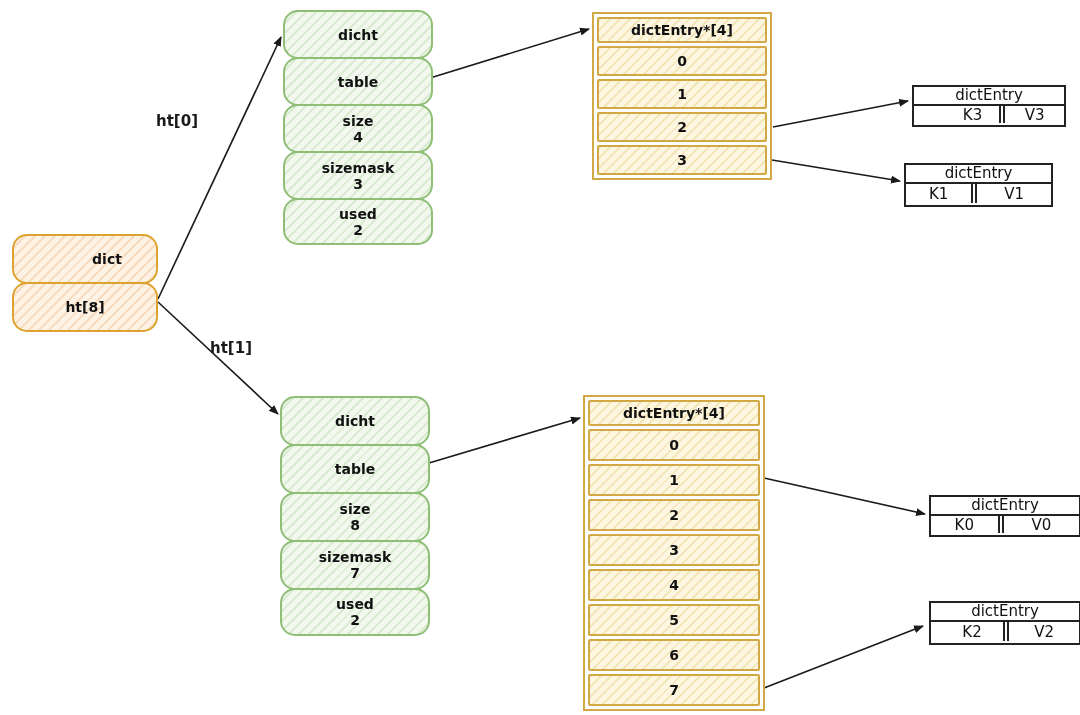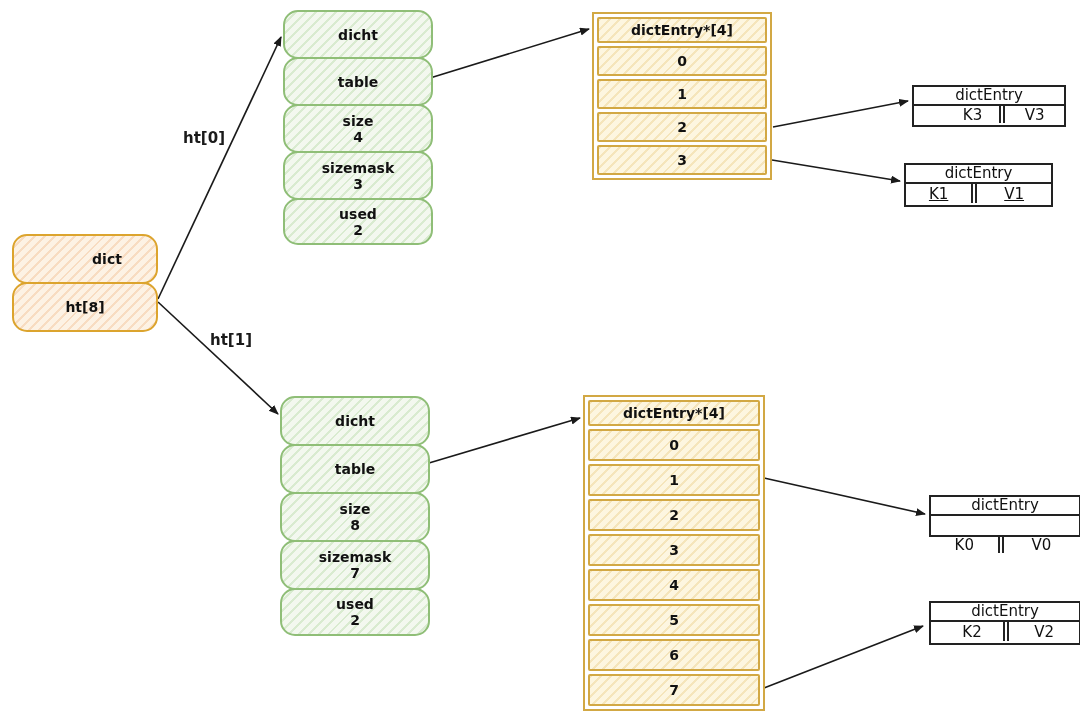--- a/index.html
+++ b/index.html
@@ -62,22 +62,22 @@
     <line x1="158" y1="299" x2="281" y2="37" stroke="#1a1a1a" stroke-width="1.6" marker-end="url(#ah)"></line>
     <line x1="158" y1="302" x2="278" y2="414" stroke="#1a1a1a" stroke-width="1.6" marker-end="url(#ah)"></line>
     <line x1="430" y1="78" x2="589" y2="29" stroke="#1a1a1a" stroke-width="1.6" marker-end="url(#ah)"></line>
     <line x1="429" y1="463" x2="580" y2="418" stroke="#1a1a1a" stroke-width="1.6" marker-end="url(#ah)"></line>
     <line x1="773" y1="127" x2="908" y2="101" stroke="#1a1a1a" stroke-width="1.6" marker-end="url(#ah)"></line>
     <line x1="772" y1="160" x2="900" y2="181" stroke="#1a1a1a" stroke-width="1.6" marker-end="url(#ah)"></line>
     <line x1="764" y1="478" x2="925" y2="514" stroke="#1a1a1a" stroke-width="1.6" marker-end="url(#ah)"></line>
     <line x1="764" y1="688" x2="923" y2="626" stroke="#1a1a1a" stroke-width="1.6" marker-end="url(#ah)"></line>
   </svg>
 
-  <div class="edge-label" style="left:156px;top:129px;margin-left:27px;">ht[0]</div>
-  <div class="edge-label" style="left:210px;top:331px;text-align:center;">ht[1]</div>
+  <div class="edge-label" style="left:156px;top:112px;">ht[0]</div>
+  <div class="edge-label" style="left:210px;top:339px;text-align:center;">ht[1]</div>
 
   <div class="box orange" style="left:12px;top:234px;width:146px;">
     <div class="cell" style="height:46px;padding-left:44px;">
       <span>dict</span>
     </div>
     <div class="cell" style="height:46px;">
       <span>ht[8]</span>
     </div>
   </div>
 
@@ -150,29 +150,29 @@
   <div class="entry" style="left:912px;top:85px;width:150px;height:38px;">
     <div class="ehead">dictEntry</div>
     <div class="cells" style="height:17px;padding-left:32px;">
       <div class="k">K3</div>
       <div class="vv">V3</div>
     </div>
   </div>
 
   <div class="entry" style="left:904px;top:163px;width:145px;height:40px;">
     <div class="ehead">dictEntry</div>
-    <div class="cells" style="height:19px;text-decoration:underline;">
+    <div class="cells" style="height:19px;">
       <div class="k">K1</div>
       <div class="vv">V1</div>
     </div>
   </div>
 
   <div class="entry" style="left:929px;top:495px;width:148px;height:38px;">
     <div class="ehead">dictEntry</div>
-    <div class="cells" style="height:17px;margin-top:20px;">
+    <div class="cells" style="height:17px;">
       <div class="k">K0</div>
       <div class="vv">V0</div>
     </div>
   </div>
 
   <div class="entry" style="left:929px;top:601px;width:148px;height:40px;">
     <div class="ehead">dictEntry</div>
     <div class="cells" style="height:19px;padding-left:10px;">
       <div class="k">K2</div>
       <div class="vv">V2</div>

